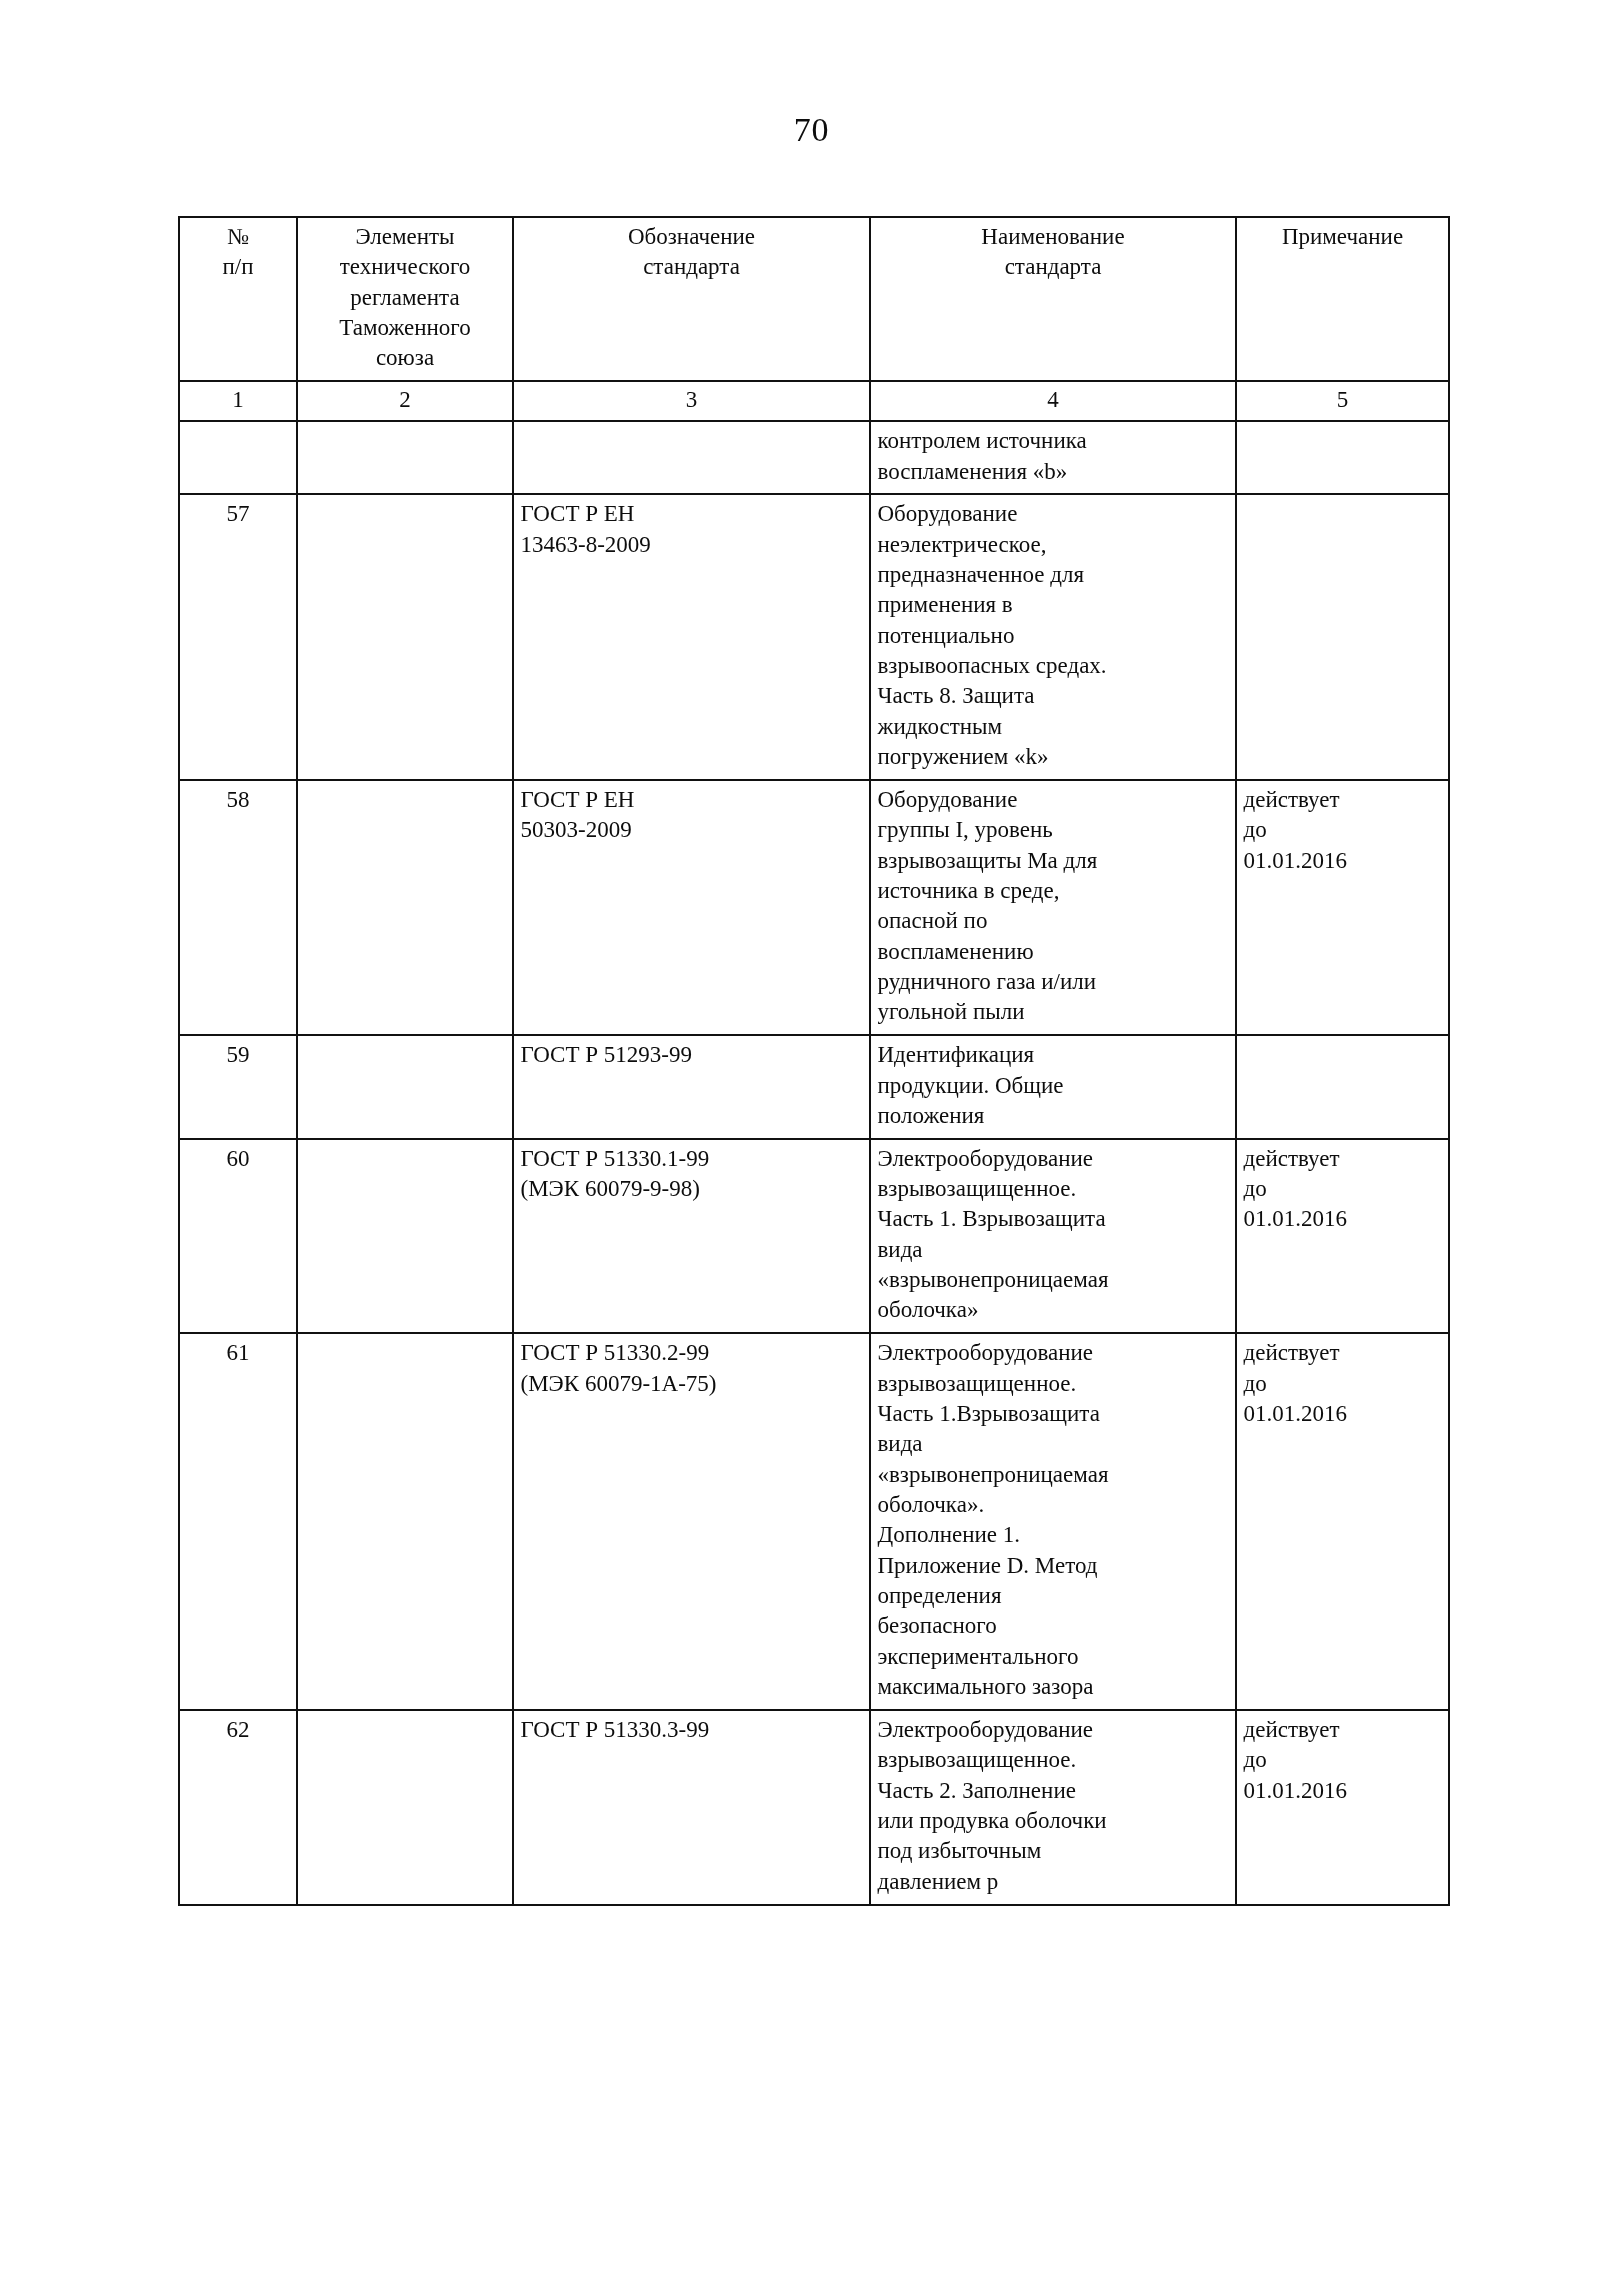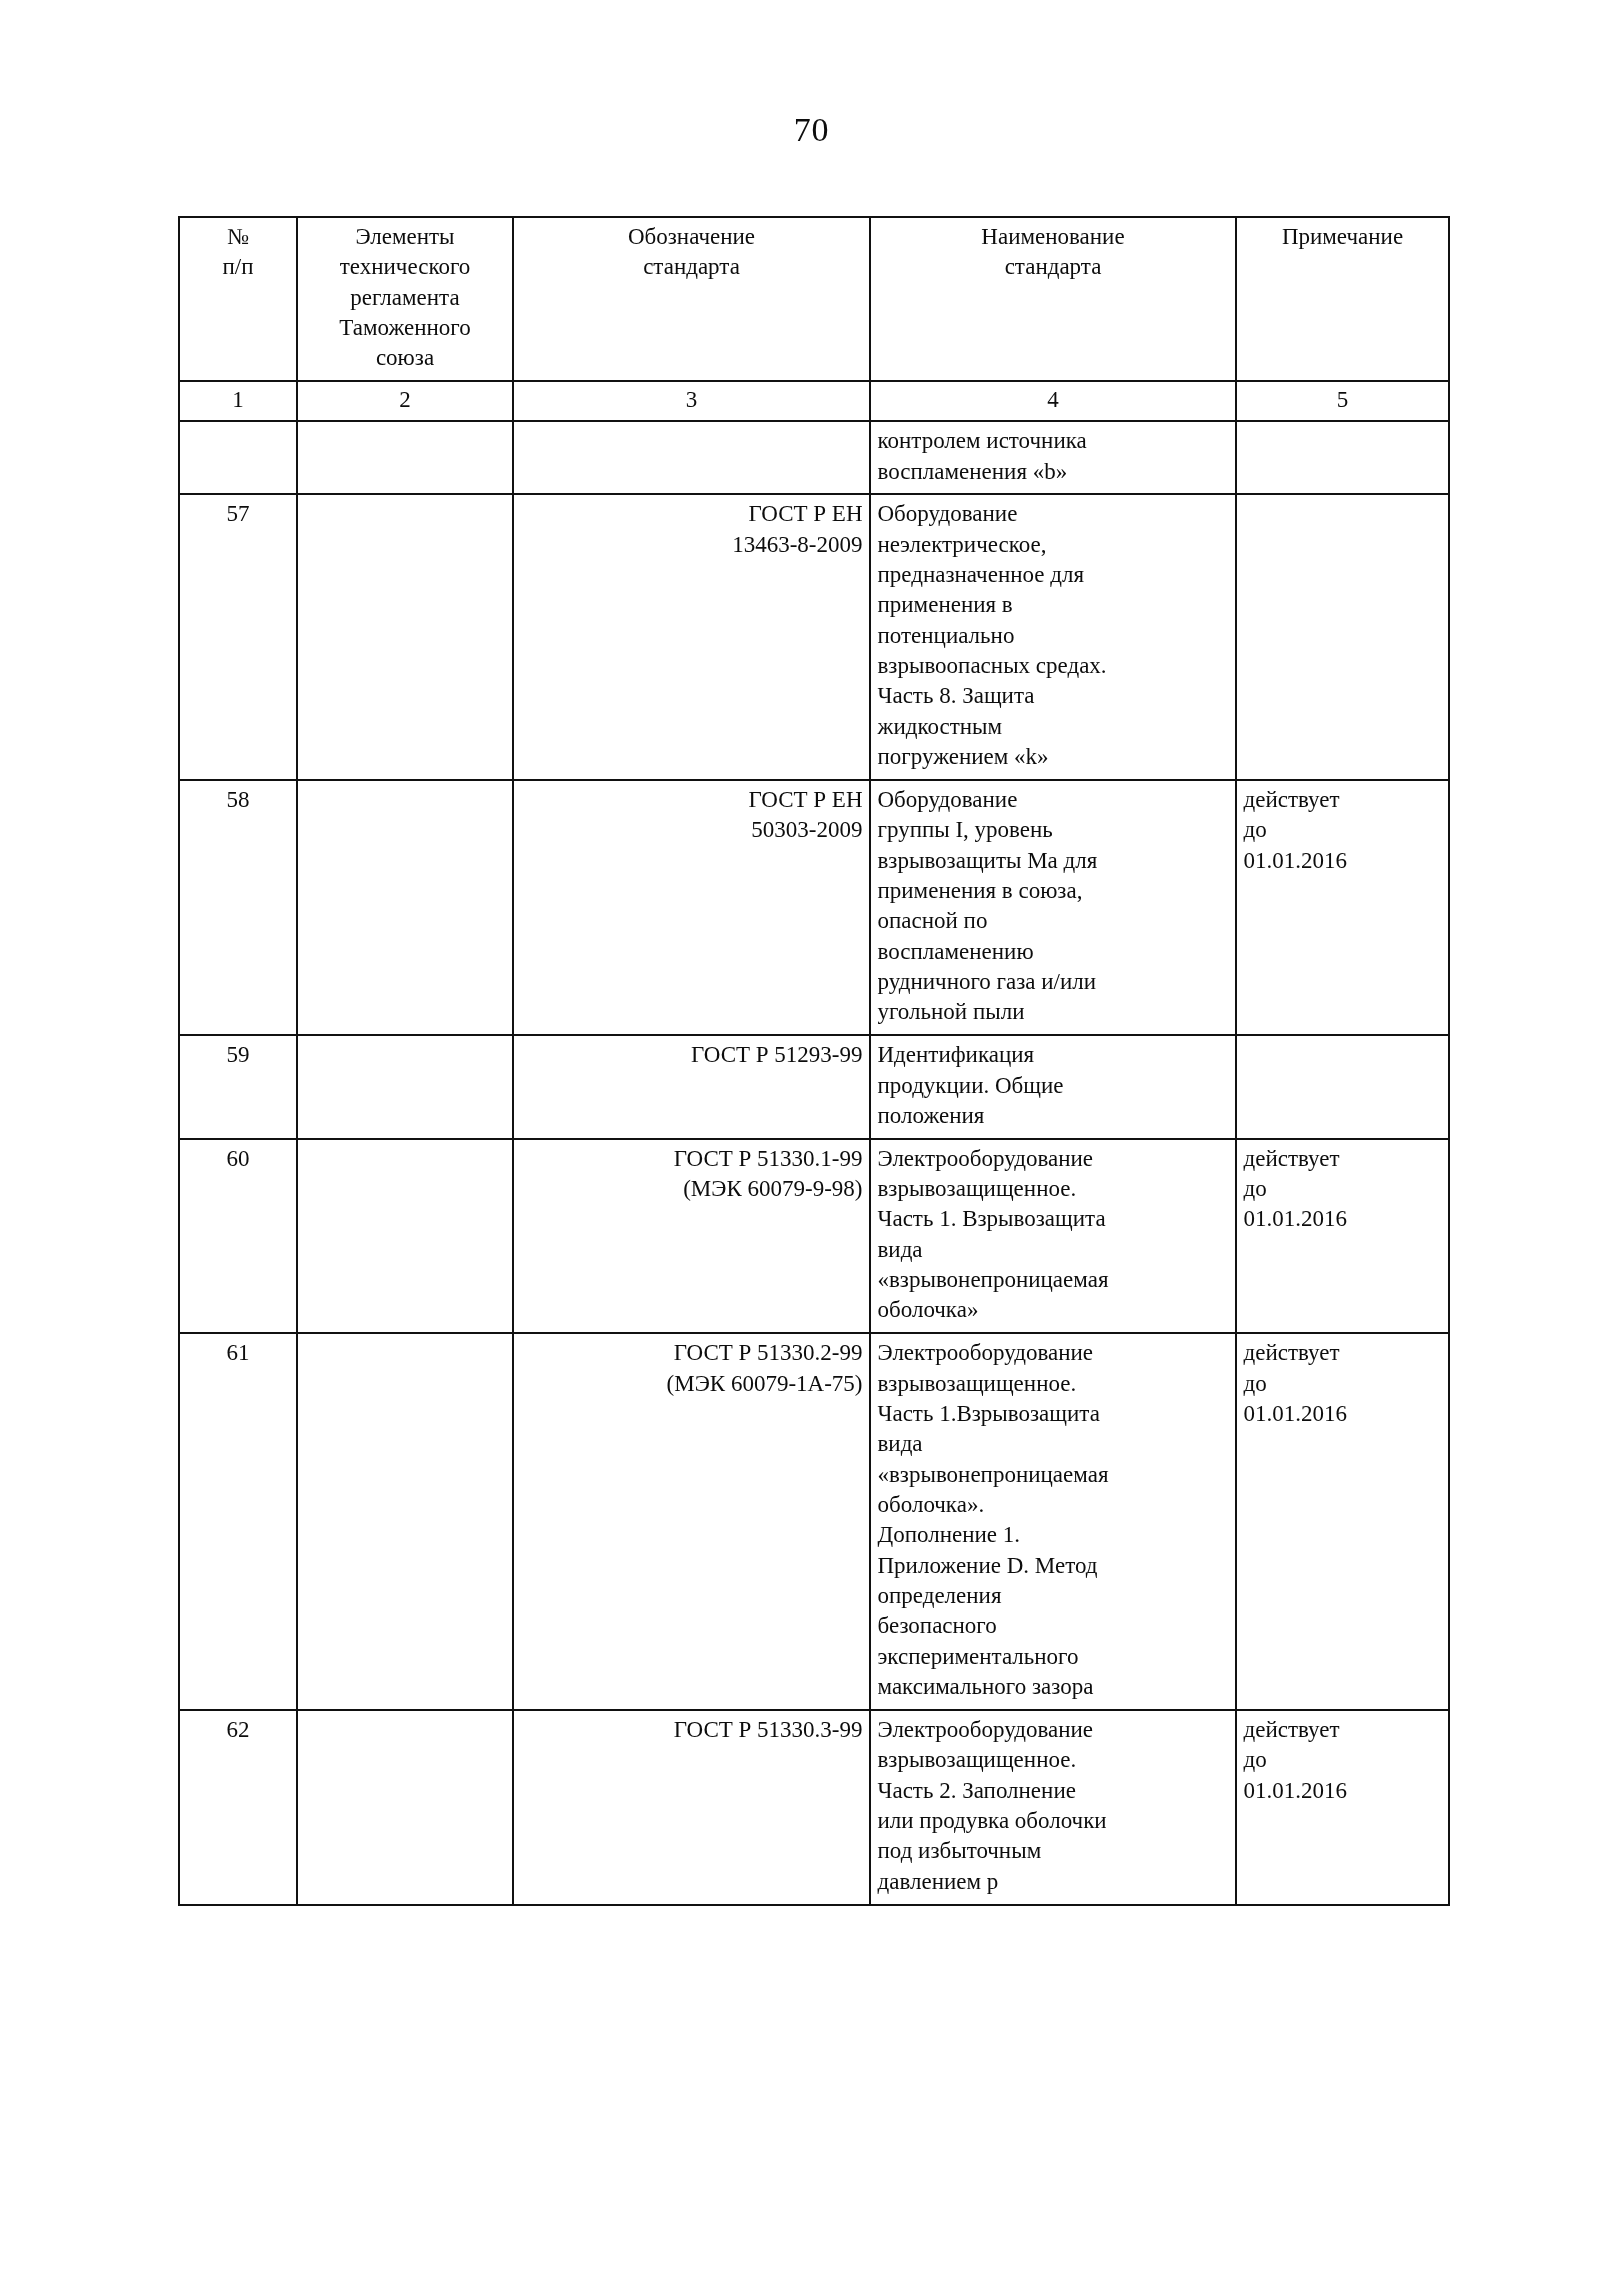--- a/index.html
+++ b/index.html
@@ -67,21 +67,21 @@
   }
   td.c-num {
     text-align: center;
     padding-top: 9.2px;
     margin-left: 48px;
   }
   td.c-std {
     padding-left: 14.4px;
     padding-top: 9.2px;
   }
-  td.c-std span { display: block; text-align: right; }
+  td.c-std span { display: block; }
   td.c-name {
     padding-left: 10.5px;
     padding-top: 9.2px;
   }
   td.c-name span { display: block; }
   td.c-name.centeredish {
   }
   td.c-note {
     text-align: left;
     padding-top: 9.2px;
@@ -177,21 +177,21 @@
           <td class="c-num">58</td>
           <td class="c-elem empty"></td>
           <td class="c-std">
             <span>ГОСТ Р ЕН</span>
             <span>50303-2009</span>
           </td>
           <td class="c-name">
             <span>Оборудование</span>
             <span>группы I, уровень</span>
             <span>взрывозащиты Ма для</span>
-            <span>применения в союза,</span>
+            <span>источника в среде,</span>
             <span>опасной по</span>
             <span>воспламенению</span>
             <span>рудничного газа и/или</span>
             <span>угольной пыли</span>
           </td>
           <td class="c-note">
             <span>действует</span>
             <span>до</span>
             <span>01.01.2016</span>
           </td>

